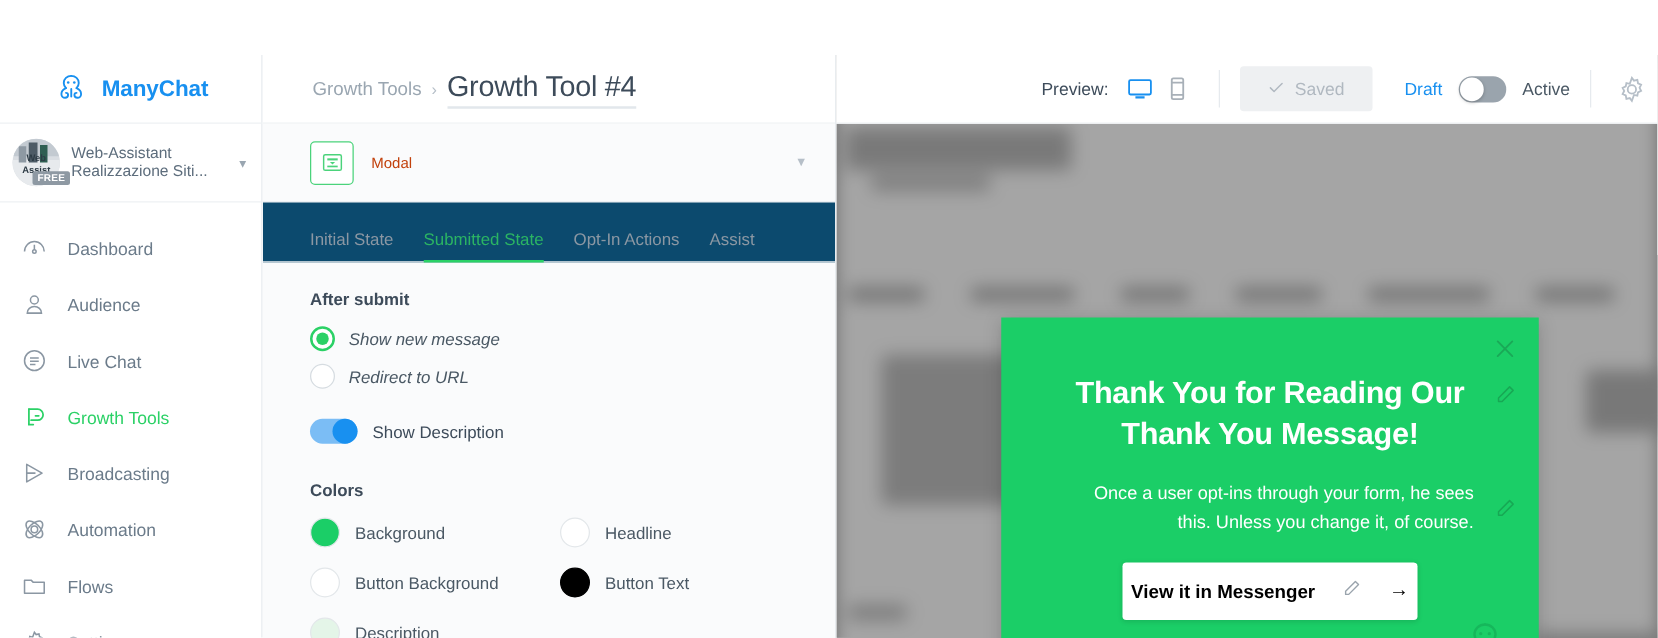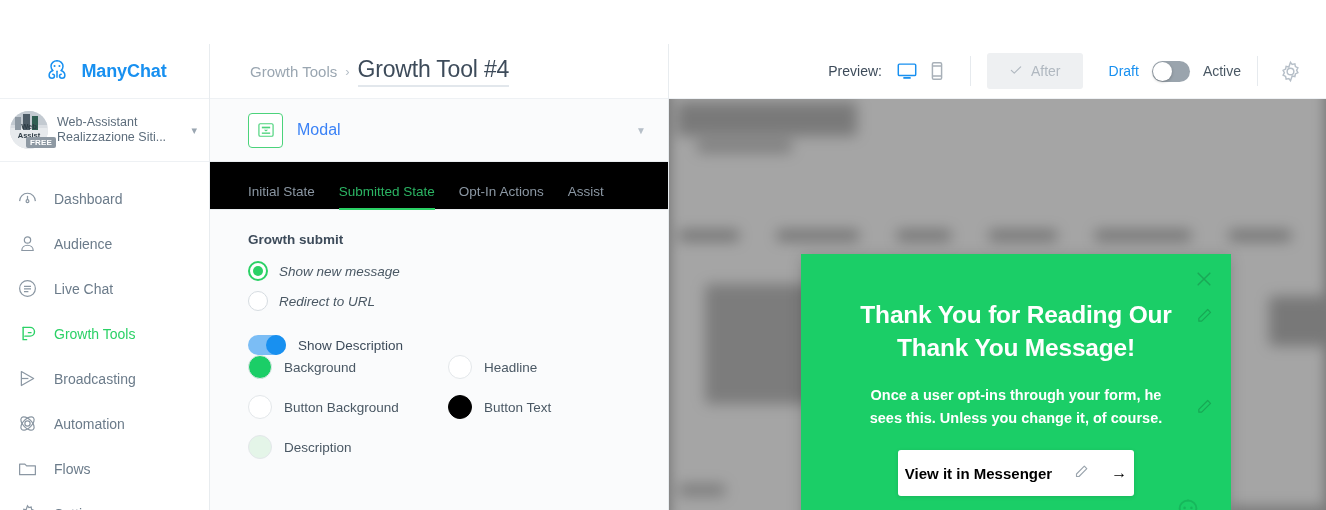--- a/index.html
+++ b/index.html
@@ -96,28 +96,28 @@
     height: 63px; background: #fafbfc;
     display: flex; align-items: center; gap: 14px;
     padding: 0 22px 0 38px;
     border-bottom: 1px solid #e9edf0;
   }
   .type-icon {
     width: 35px; height: 35px; border: 1.5px solid #4bd37b;
     border-radius: 4px; display: flex; align-items: center; justify-content: center;
     background: #fff; flex: 0 0 35px;
   }
-  .type-label { font-size: 16px; color: #3b82f6; flex: 1; }
+  .type-label { font-size: 12px; color: #c2410c; flex: 1; }
   .type-caret { color: #b6bfc8; font-size: 10px; }
 
   .tabs {
     height: 48px; display: flex; align-items: flex-end;
     gap: 24px; padding: 0 0 0 38px;
     border-bottom: 1px solid #e9edf0;
-    background: #000000;
+    background: #0c4a6e;
   }
   .tab {
     font-size: 13.5px; color: #8b97a3; padding-bottom: 9px;
     cursor: pointer; border-bottom: 2.5px solid transparent;
     margin-bottom: -1px;
   }
   .tab.active { color: #2bb463; border-bottom-color: #2bd166; }
 
   .panel-body { padding: 22px 38px 0 38px; flex: 1; overflow: hidden; }
   .section-title {
@@ -229,39 +229,39 @@
   .pencil.p2 { top: 143px; }
   .modal-headline {
     margin: 44px 48px 0 48px;
     font-size: 24.5px; line-height: 33px;
     color: #ffffff; font-weight: 700; text-align: center;
     letter-spacing: -0.2px;
   }
   .modal-desc {
     margin: 20px 52px 0 52px;
     font-size: 14.5px; line-height: 23px;
-    color: #ffffff; font-weight: 700; text-align: center;
+    color: #ffffff; font-weight: 400; text-align: right;
   }
   .modal-btn {
     margin: 20px auto 0 auto;
     width: 236px; height: 46px;
     background: #ffffff; border-radius: 3px;
     display: flex; align-items: center; justify-content: center; gap: 22px;
     box-shadow: 0 1px 4px rgba(0,0,0,0.12);
     cursor: pointer;
   }
   .modal-btn-text { font-size: 15px; font-weight: 700; color: #000; }
   .modal-logo { position: absolute; right: 22px; bottom: 14px; opacity: .35; }
 
   
   .topbar-right {
     position: absolute; left: 669px; top: 0; right: 0; height: 55px;
     background: #fff; border-bottom: 1px solid #eef1f4;
     display: flex; align-items: center; justify-content: flex-end;
-    padding-right: 22px; gap: 0; z-index: 5;
+    padding-right: 7px; gap: 0; z-index: 5;
   }
   .prev-label { font-size: 14px; color: #3d4b5a; margin-right: 12px; }
   .dev-icon { width: 26px; height: 26px; display:flex; align-items:center; justify-content:center; cursor:pointer; margin-right: 4px;}
   .vsep { width: 1px; height: 30px; background: #e6eaee; margin: 0 16px; }
   .saved-btn {
     background: #eef0f2; border-radius: 3px;
     height: 36px; padding: 0 22px;
     display: flex; align-items: center; gap: 8px;
     color: #b0b8c0; font-size: 14px; cursor: default;
   }
@@ -432,39 +432,40 @@
 
     <div class="tabs">
       <div class="tab">Initial State</div>
       <div class="tab active">Submitted State</div>
       <div class="tab">Opt-In Actions</div>
       <div class="tab">Assist</div>
     </div>
 
     <div class="panel-body">
 
-      <div class="section-title">Growth submit</div>
+      <div class="section-title">After submit</div>
 
       <div class="radio-row">
         <span class="radio on"></span>
         <span class="radio-label">Show new message</span>
       </div>
 
       <div class="radio-row">
         <span class="radio"></span>
         <span class="radio-label">Redirect to URL</span>
       </div>
 
       <div class="toggle-row">
         <span class="toggle">
             <span class="knob"></span>
           </span>
         <span class="toggle-label">Show Description</span>
       </div>
 
+      <div class="section-title colors-title">Colors</div>
 
       <div class="color-grid">
         <div class="color-row">
           <span class="swatch" style="background:#1bce67"></span>
           <span class="color-label">Background</span>
         </div>
         <div class="color-row">
           <span class="swatch" style="background:#ffffff"></span>
           <span class="color-label">Headline</span>
         </div>
@@ -580,21 +581,21 @@
     </span>
 
     <span class="vsep"></span>
 
     <div class="saved-btn">
       <span>
         <svg width="14" height="14" viewBox="0 0 24 24" fill="none" stroke="#b0b8c0" stroke-width="2" stroke-linecap="round" stroke-linejoin="round">
           <path d="M4 12.5l5 5L20 6.5"></path>
         </svg>
       </span>
-      <span>After</span>
+      <span>Saved</span>
     </div>
 
     <div class="state-toggle">
       <span class="state-draft">Draft</span>
       <span class="sw">
           <span class="knob"></span>
         </span>
       <span class="state-active">Active</span>
     </div>
 

